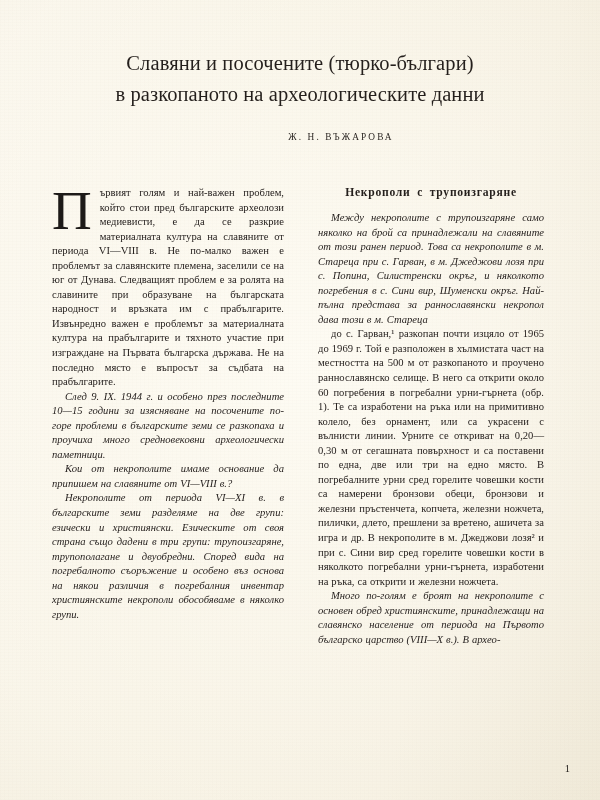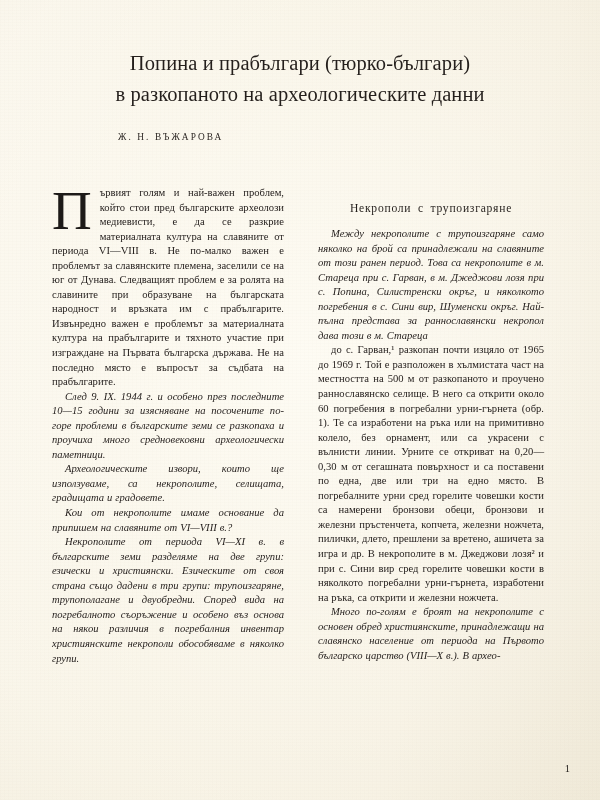--- a/index.html
+++ b/index.html
@@ -58,21 +58,21 @@
   }
   .doc-title .tl {
     display: block;
     white-space: nowrap;
   }
   .doc-title .tl2 { }
 
   .byline {
     margin: 22px 0 12px 0;
     padding-left: 82px;
-    text-align: left;
+    text-align: center;
     font-size: 9.3px;
     letter-spacing: 2.1px;
     color: #2b2623;
     font-weight: 400;
   }
 
   
   .columns {
     position: absolute;
     top: 186px;
@@ -113,25 +113,25 @@
     font-size: 55px;
     line-height: 44px;
     padding: 2px 6px 0 0;
     margin: 1px 2px 0 0;
     font-family: "Liberation Serif", "DejaVu Serif", serif;
     color: #1d1a18;
     font-weight: 400;
   }
 
   .section-head {
-    margin: 16px 0 12px 0;
+    margin: 0 0 12px 0;
     text-align: center;
     font-size: 11.6px;
     letter-spacing: .75px;
-    font-weight: 400;
+    font-weight: 700;
     color: #241f1c;
     word-spacing: 3px;
   }
 
   .page-number {
     position: absolute;
     right: 30px;
     bottom: 26px;
     font-size: 10.5px;
     color: #2a2522;
@@ -143,32 +143,31 @@
 </head>
 <body>
 
 <div class="page"></div>
 <div class="grain"></div>
 
 <div class="content">
 
   <div class="title-block">
     <h1 class="doc-title">
-      <span class="tl tl1">Попина и прабългари (тюрко-българи)</span>
+      <span class="tl tl1">Славяни и посочените (тюрко-българи)</span>
       <span class="tl tl2">в разкопаното на археологическите данни</span>
     </h1>
     <div class="byline">Ж. Н. ВЪЖАРОВА</div>
   </div>
 
   <div class="columns">
 
     <div class="col col-left">
       <p class="dropcap-para"><span class="dropcap">П</span><span>ървият голям и най-важен проблем, който стои пред българските археолози медиевисти, е да се разкрие материалната култура на славяните от периода VI—VIII в. Не по-малко важен е проблемът за славянските племена, заселили се на юг от Дунава. Следващият проблем е за ролята на славините при образуване на българската народност и връзката им с прабългарите. Извънредно важен е проблемът за материалната култура на прабългарите и тяхното участие при изграждане на Първата българска държава. Не на последно място е въпросът за съдбата на прабългарите.</span></p>
       <p class="indent">След 9. IX. 1944 г. и особено през последните 10—15 години за изясняване на посочените по-горе проблеми в българските земи се разкопаха и проучиха много средновековни археологически паметници.</p>
-      <p class="indent">Археологическите извори, които ще използуваме, са некрополите, селищата, градищата и градовете.</p>
       <p class="indent">Кои от некрополите имаме основание да припишем на славяните от VI—VIII в.?</p>
       <p class="indent">Некрополите от периода VI—XI в. в българските земи разделяме на две групи: езически и християнски. Езическите от своя страна също дадени в три групи: трупоизгаряне, трупополагане и двуобредни. Според вида на погребалното съоръжение и особено въз основа на някои различия в погребалния инвентар християнските некрополи обособяваме в няколко групи.</p>
     </div>
 
     <div class="col col-right">
       <h2 class="section-head">Некрополи с трупоизгаряне</h2>
       <p class="indent">Между некрополите с трупоизгаряне само няколко на брой са принадлежали на славяните от този ранен период. Това са некрополите в м. Стареца при с. Гарван, в м. Джеджови лозя при с. Попина, Силистренски окръг, и няколкото погребения в с. Сини вир, Шуменски окръг. Най-пълна представа за раннославянски некропол дава този в м. Стареца</p>
       <p>до с. Гарван,¹ разкопан почти изцяло от 1965 до 1969 г. Той е разположен в хълмистата част на местността на 500 м от разкопаното и проучено раннославянско селище. В него са открити около 60 погребения в погребални урни-гърнета (обр. 1). Те са изработени на ръка или на примитивно колело, без орнамент, или са украсени с вълнисти линии. Урните се откриват на 0,20—0,30 м от сегашната повърхност и са поставени по една, две или три на едно място. В погребалните урни сред горелите човешки кости са намерени бронзови обеци, бронзови и железни пръстенчета, копчета, железни ножчета, пилички, длето, прешлени за вретено, ашичета за игра и др. В некрополите в м. Джеджови лозя² и при с. Сини вир сред горелите човешки кости в няколкото погребални урни-гърнета, изработени на ръка, са открити и железни ножчета.</p>
       <p class="indent">Много по-голям е броят на некрополите с основен обред християнските, принадлежащи на славянско население от периода на Първото българско царство (VIII—X в.). В архео-</p>
     </div>

